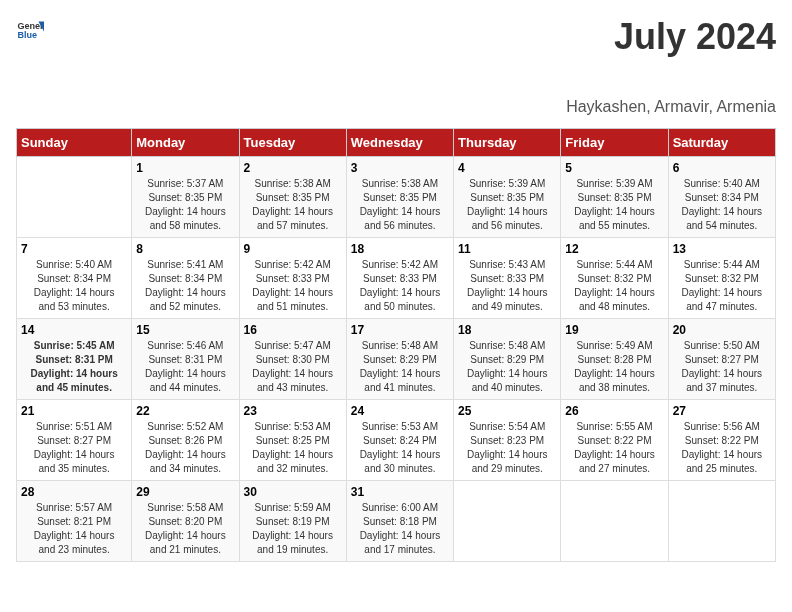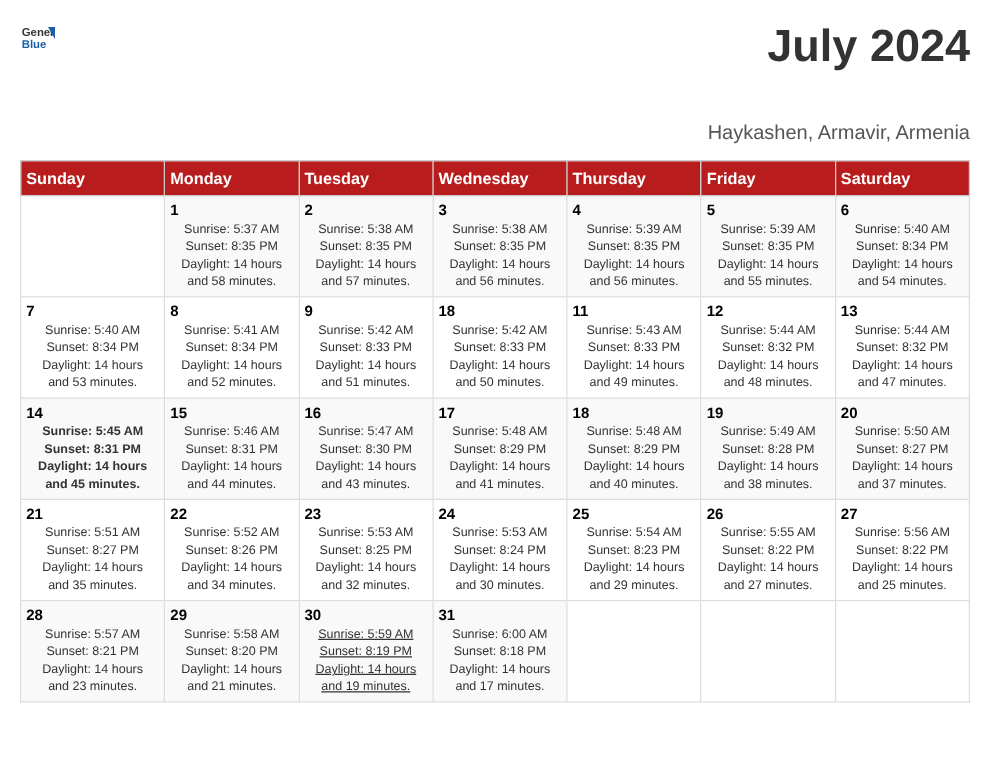--- a/index.html
+++ b/index.html
@@ -305,21 +305,21 @@
         </td>
         <td>
           <span class="day-number">29</span>
           <div class="day-info" style="white-space: pre-line;">Sunrise: 5:58 AM
 Sunset: 8:20 PM
 Daylight: 14 hours
 and 21 minutes.</div>
         </td>
         <td>
           <span class="day-number">30</span>
-          <div class="day-info" style="white-space: pre-line; text-decoration: underline;">Sunrise: 5:59 AM
+          <div class="day-info" style="white-space: pre-line;">Sunrise: 5:59 AM
 Sunset: 8:19 PM
 Daylight: 14 hours
 and 19 minutes.</div>
         </td>
         <td>
           <span class="day-number">31</span>
           <div class="day-info" style="white-space: pre-line;">Sunrise: 6:00 AM
 Sunset: 8:18 PM
 Daylight: 14 hours
 and 17 minutes.</div>

